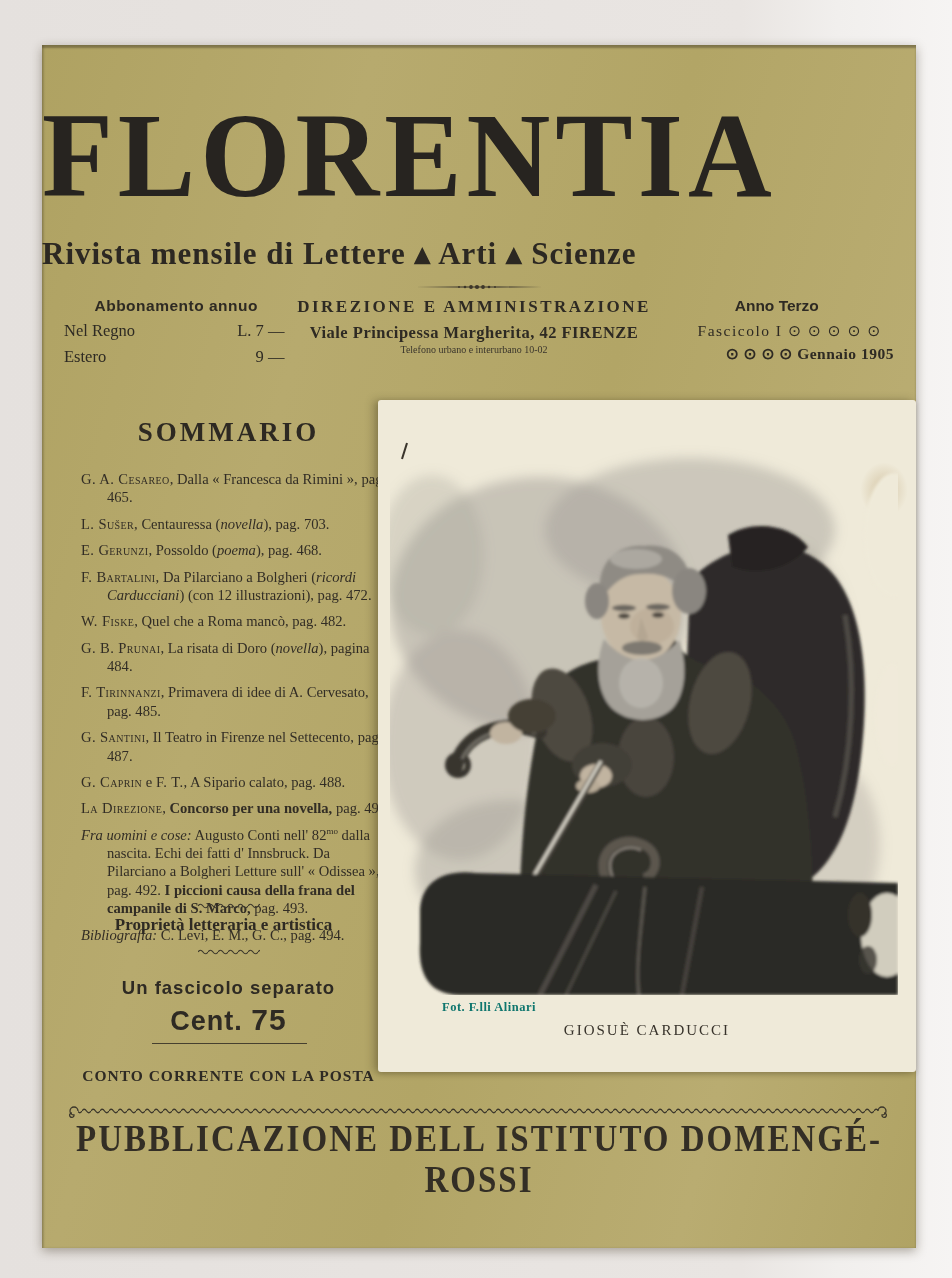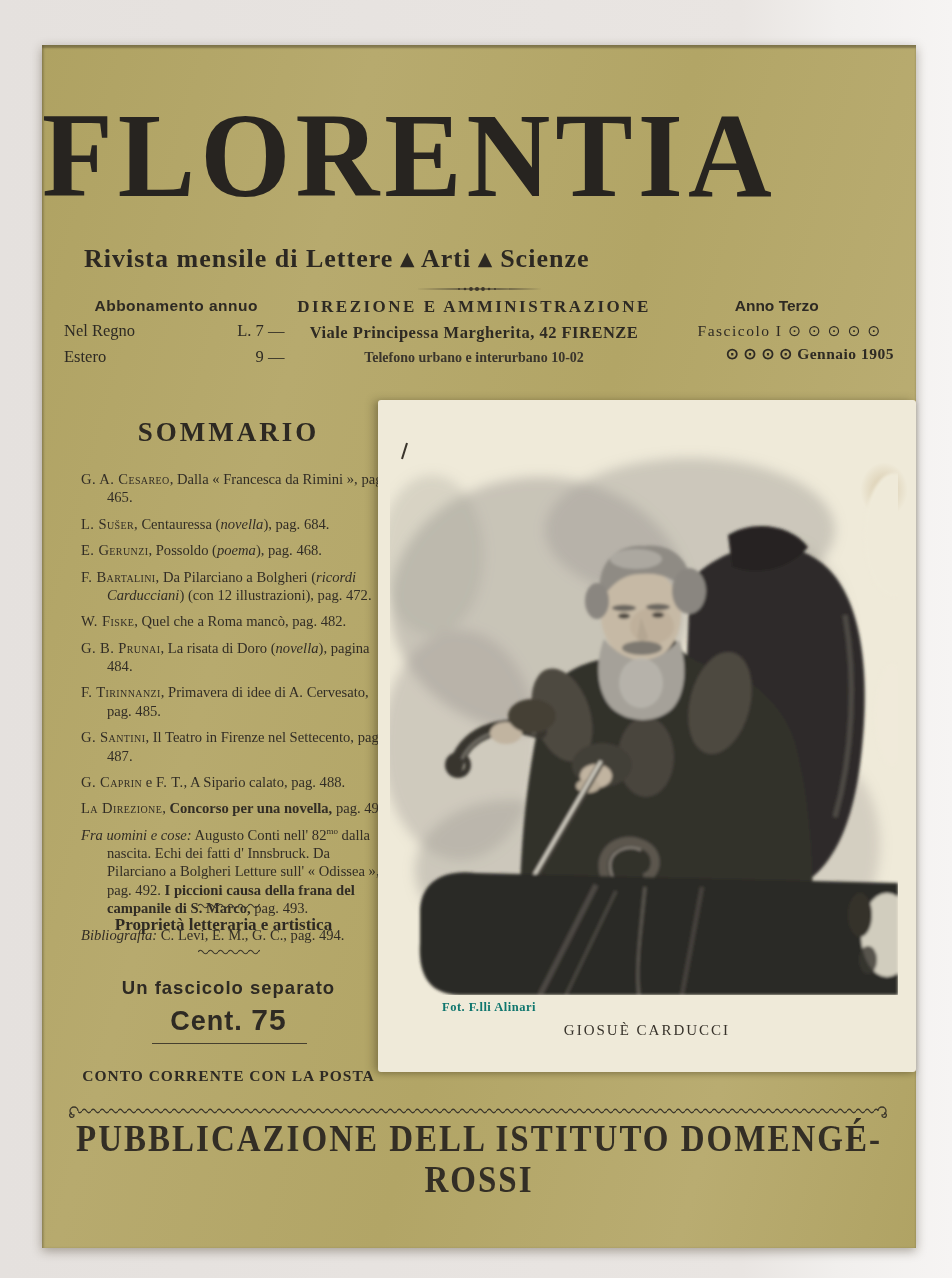--- a/index.html
+++ b/index.html
@@ -6,32 +6,32 @@
     background:linear-gradient(90deg,#e5e1de 0%,#e9e5e2 78%,#f1efed 88%,#f6f4f3 100%);
     font-family:"Liberation Serif", serif;}
   .cover{position:absolute;left:42px;top:45px;width:874px;height:1203px;
     background:linear-gradient(105deg,#afa262 0%,#b7aa6e 28%,#b2a566 55%,#b9ac71 80%,#b0a364 100%);
     box-shadow:0 3px 10px rgba(60,50,30,.4), inset 0 3px 2px rgba(40,34,22,.35), inset 2px 0 2px rgba(40,34,22,.18);
     color:#2e2a23;}
   
   .masthead{position:absolute;left:0;top:52px;width:100%;text-align:left;}
   .title{font-size:116px;line-height:1;font-weight:700;letter-spacing:5px;color:#272420;
     transform:scaleY(1.04);margin:0;}
-  .subtitle{font-size:26px;font-weight:700;letter-spacing:1px;color:#2c2822;margin-top:30px;padding-left:42px;}
+  .subtitle{font-size:31px;font-weight:700;letter-spacing:1px;color:#2c2822;margin-top:22px;}
   .french-rule{margin:10px auto 0;display:block;}
   
   .info-row{position:absolute;left:0;top:252px;width:100%;display:flex;justify-content:space-between;
     box-sizing:border-box;padding:0 22px;}
   .info-left{width:225px;}
   .info-left .hd{font-family:"Liberation Sans",sans-serif;font-weight:700;font-size:15.5px;text-align:center;letter-spacing:.5px;}
   .sub-row{display:flex;justify-content:space-between;font-size:16.5px;margin-top:6px;padding:0 4px 0 0;}
   .info-center{width:372px;text-align:center;}
   .info-center .l1{font-size:17px;letter-spacing:2.5px;font-weight:700;}
   .info-center .l2{font-size:16.5px;font-weight:700;margin-top:6px;letter-spacing:.5px;}
-  .info-center .l3{font-size:14px;font-weight:700;margin-top:7px;color:#3a352c;}
+  .info-center .l3{font-size:10px;font-weight:400;margin-top:1px;color:#3a352c;}
   .info-right{width:235px;}
   .info-right .l1{font-family:"Liberation Sans",sans-serif;font-weight:700;font-size:15.5px;text-align:center;}
   .info-right .l2{font-size:15.5px;letter-spacing:1.5px;margin-top:7px;text-align:left;margin-left:38px;}
   .info-right .l3{font-size:15.5px;font-weight:700;margin-top:5px;text-align:right;letter-spacing:.5px;}
   
   .sommario{position:absolute;left:23px;top:372px;width:327px;}
   .sommario h2{font-size:27px;letter-spacing:3px;font-weight:700;text-align:center;margin:0 0 22px 0;color:#2d2922;}
   .entry{font-size:14.6px;line-height:1.26;margin:0 0 8px 16px;padding-left:26px;text-indent:-26px;color:#322d25;}
   .r-sc{font-variant:small-caps;letter-spacing:.4px;}
   .r-i{font-style:italic;}
@@ -103,21 +103,21 @@
       <div class="l1">Anno Terzo</div>
       <div class="l2">Fascicolo I  ⊙  ⊙  ⊙  ⊙  ⊙</div>
       <div class="l3">⊙  ⊙  ⊙  ⊙ Gennaio 1905</div>
     </div>
   </div>
 
   <div class="sommario">
     <h2>SOMMARIO</h2>
     <div>
         <p class="entry"><span class="r-sc">G. A. Cesareo</span><span>, Dalla « Francesca da Rimini », pag. 465.</span></p>
-        <p class="entry"><span class="r-sc">L. Sušer</span><span>, Centauressa (</span><span class="r-i">novella</span><span>), pag. 684.</span></p>
+        <p class="entry"><span class="r-sc">L. Sušer</span><span>, Centauressa (</span><span class="r-i">novella</span><span>), pag. 703.</span></p>
         <p class="entry"><span class="r-sc">E. Gerunzi</span><span>, Possoldo (</span><span class="r-i">poema</span><span>), pag. 468.</span></p>
         <p class="entry"><span class="r-sc">F. Bartalini</span><span>, Da Pilarciano a Bolgheri (</span><span class="r-i">ricordi Carducciani</span><span>) (con 12 illustrazioni), pag. 472.</span></p>
         <p class="entry"><span class="r-sc">W. Fiske</span><span>, Quel che a Roma mancò, pag. 482.</span></p>
         <p class="entry"><span class="r-sc">G. B. Prunai</span><span>, La risata di Doro (</span><span class="r-i">novella</span><span>), pagina 484.</span></p>
         <p class="entry"><span class="r-sc">F. Tirinnanzi</span><span>, Primavera di idee di A. Cervesato, pag. 485.</span></p>
         <p class="entry"><span class="r-sc">G. Santini</span><span>, Il Teatro in Firenze nel Settecento, pag. 487.</span></p>
         <p class="entry"><span class="r-sc">G. Caprin</span><span> e </span><span class="r-sc">F. T.</span><span>,  A Sipario calato, pag. 488.</span></p>
         <p class="entry"><span class="r-sc">La Direzione</span><span>, </span><span class="r-b">Concorso per una novella,</span><span> pag. 491.</span></p>
         <p class="entry"><span class="r-i">Fra uomini e cose:</span><span> Augusto Conti nell' 82</span><span class="r-sup">mo</span><span> dalla nascita.  Echi dei fatti d' Innsbruck.  Da Pilarciano a Bolgheri  Letture sull' « Odissea », pag. 492.  </span><span class="r-b">I piccioni causa della frana del campanile di S. Marco,</span><span> pag. 493.</span></p>
         <p class="entry"><span class="r-i">Bibliografia:</span><span> C. Levi, E. M., G. C., pag. 494.</span></p>

